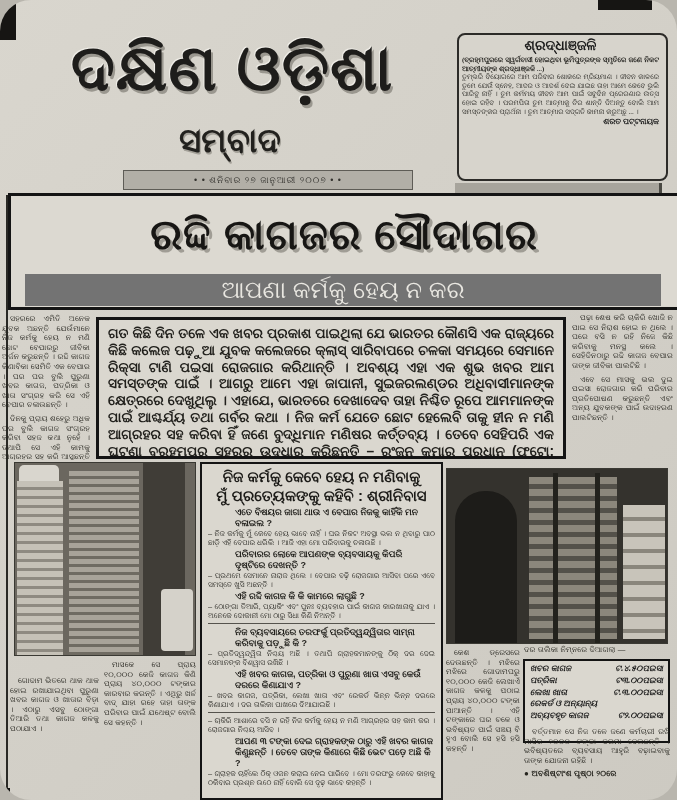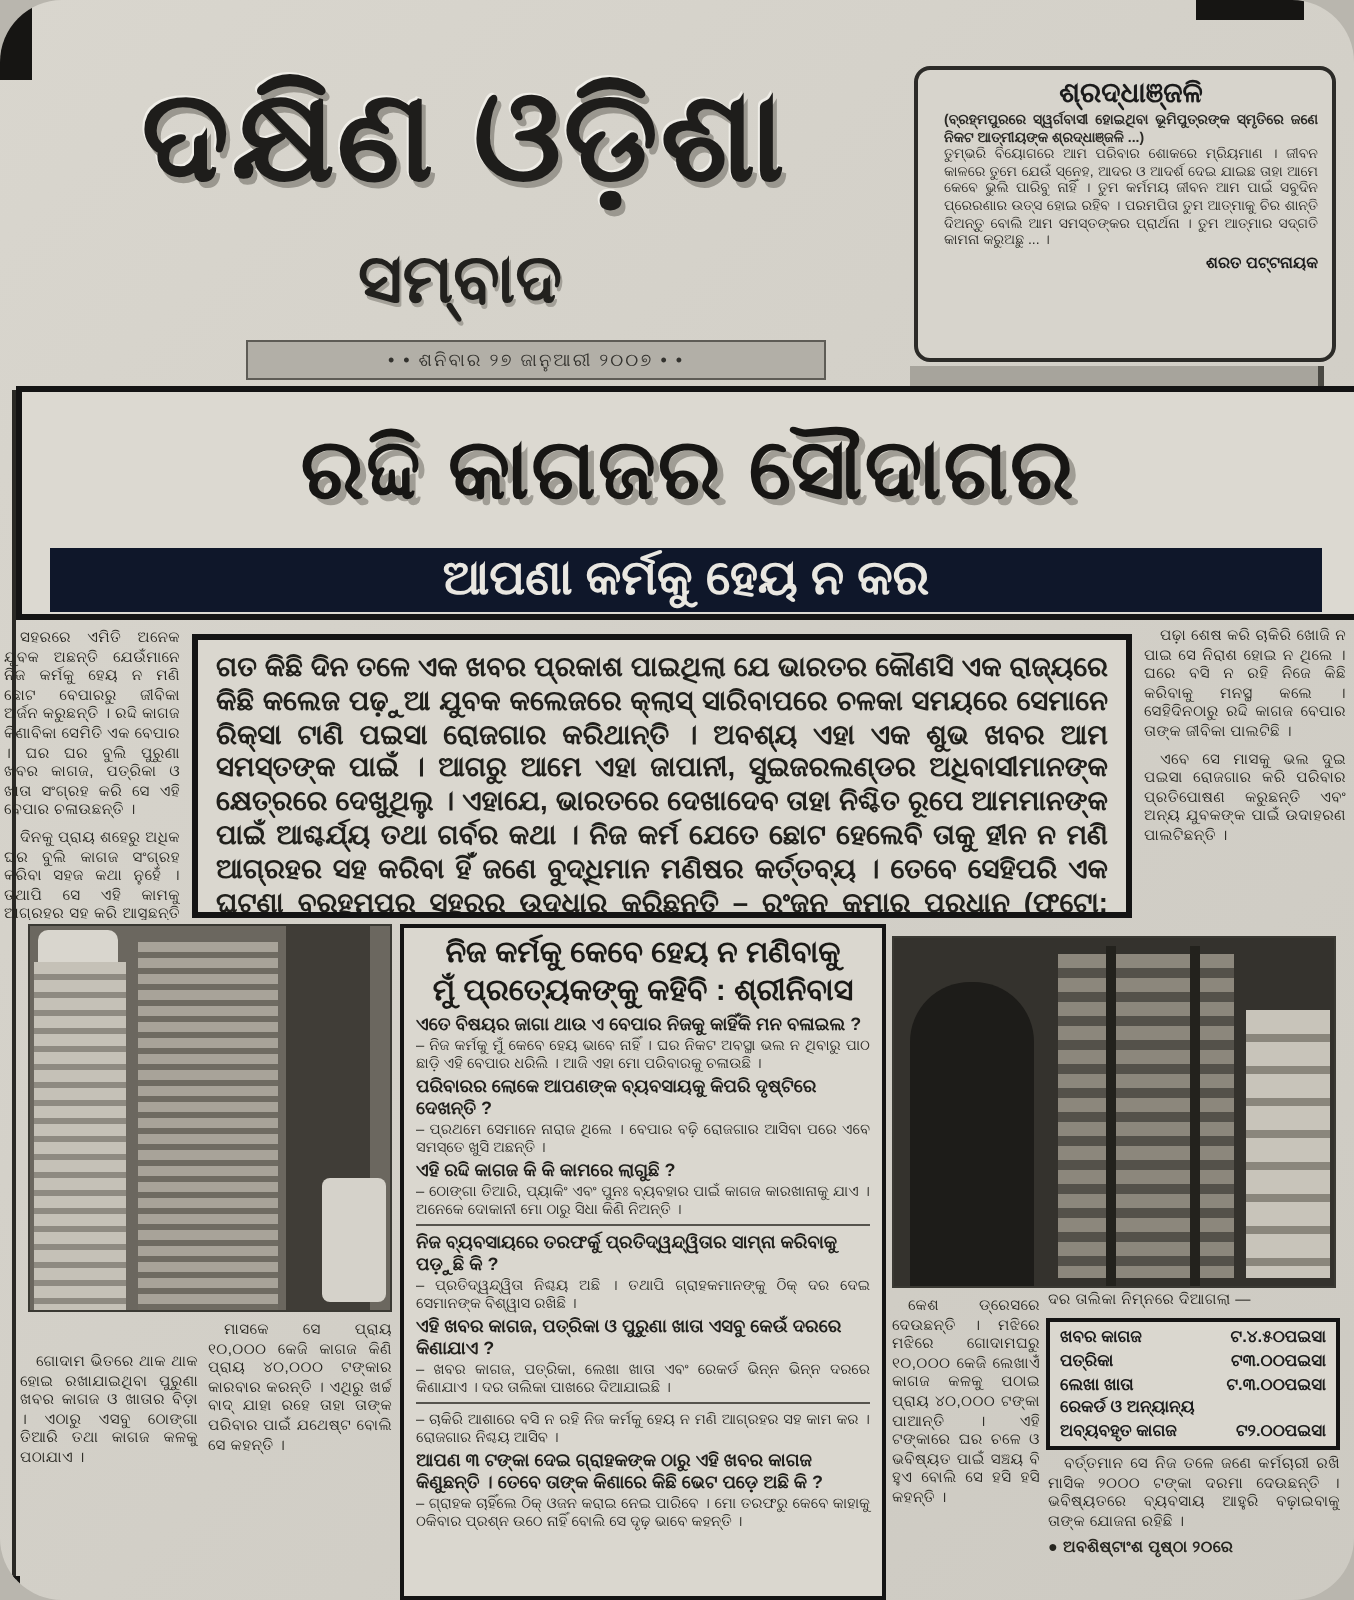--- a/index.html
+++ b/index.html
@@ -39,21 +39,21 @@
   .date-bar {
     left:123px; top:170px; width:290px; height:20px;
     background:#b2afa7; border:1px solid #5e5c56;
     font-size:9px; line-height:18px; text-align:center; color:#33322e; letter-spacing:1px;
   }
 
   
   .tribute {
     left:457px; top:33px; width:211px; height:148px;
     border:2px solid #2c2b28; border-radius:8px;
-    background:#d7d4cc; padding:3px 7px 2px 13px;
+    background:#d7d4cc; padding:3px 7px 2px 3px;font-family:Liberation Serif, serif;
   }
   .tribute-title { font-size:14px; font-weight:900; text-align:center; margin-bottom:2px; }
   .tribute-intro { font-size:7px; line-height:8.6px; font-weight:700; text-align:justify; color:#2a2925;}
   .tribute-body  { font-size:7px; line-height:8.6px; text-align:justify; color:#2a2925; }
   .tribute-sign  { font-size:8px; font-weight:700; text-align:right; margin-top:1px; }
   .gray-block {
     left:455px; top:183px; width:207px; height:22px;
     background:#a7a49c; border-right:3px solid #4a4943; border-bottom:2px solid #4a4943;
   }
   .corner-mark { left:0; top:0; width:16px; height:40px; background:#161513; }
@@ -67,22 +67,22 @@
     border-top:3px solid #141414; border-left:3px solid #141414; border-bottom:3px solid #141414;
     background:#dcd9d1;
   }
   .headline-main {
     position:absolute; left:0; top:2px; width:100%; height:74px;
     font-size:42px; font-weight:900; text-align:center; letter-spacing:1px;
     color:#171614; text-shadow:3px 3px 0 #a09d95; line-height:74px; white-space:nowrap;
   }
   .headline-subbar {
     position:absolute; left:14px; top:78px; width:636px; height:32px;
-    background:#0f172a; color:#e9e7e1;
-    font-size:24px; font-weight:700; text-align:center; line-height:32px; white-space:nowrap;
+    background:#737373; color:#e9e7e1;
+    font-size:24px; font-weight:400; text-align:center; line-height:32px; white-space:nowrap;
   }
 
   
   .lead-box {
     left:96px; top:317px; width:470px; height:142px;
     border:3px solid #141414; background:#dad7cf;
     padding:6px 9px; font-size:13.8px; line-height:16.8px; font-weight:600;
     text-align:justify; color:#21201c;
   }
   .lead-byline { font-weight:900; }
@@ -97,21 +97,21 @@
   .br-col-b { left:524px; top:727px; width:146px; height:73px; }
   .br-footer { font-weight:900; font-size:8px; }
 
   
   .interview {
     left:200px; top:462px; width:243px; height:338px;
     border:2.5px solid #141414; background:#dad7cf; padding:3px 6px;
   }
   .iv-title { font-size:15px; line-height:19px; font-weight:700; text-align:center; color:#1b1a17; }
   .iv-divider { height:1px; background:#55534d; margin:3px 0; }
-  .iv-q { font-size:9px; line-height:11px; font-weight:800; color:#201f1b; margin-top:2px; }
+  .iv-q { font-size:9px; line-height:11px; font-weight:800; color:#201f1b; margin-top:2px;margin-left:27px; }
   .iv-a { font-size:7.4px; line-height:9px; text-align:justify; color:#2a2924; }
 
   
   .photo { border:1px solid #3a3933; background:#6b675f; }
   .photo-left { left:14px; top:462px; width:182px; height:194px; }
   .pl-stack1 { position:absolute; left:2px; top:18px; width:46px; height:174px;
     background:repeating-linear-gradient(180deg,#c5c1b7 0 6px,#8e8a81 6px 9px); }
   .pl-blob   { position:absolute; left:4px; top:2px; width:40px; height:26px; background:#d9d6ce; border-radius:5px; }
   .pl-stack2 { position:absolute; left:54px; top:8px; width:70px; height:186px;
     background:repeating-linear-gradient(180deg,#a8a399 0 5px,#6f6b62 5px 8px); }
@@ -123,22 +123,22 @@
     background:#1d1c19; border-radius:30px 30px 0 0; }
   .pr-rack { position:absolute; left:82px; top:8px; width:88px; height:162px;
     background:repeating-linear-gradient(180deg,#8c877c 0 7px,#54514a 7px 12px); }
   .pr-post1, .pr-post2 { position:absolute; top:4px; width:5px; height:170px; background:#23221d; }
   .pr-post1 { left:106px; } .pr-post2 { left:148px; }
   .pr-boxes { position:absolute; left:176px; top:36px; width:42px; height:134px;
     background:repeating-linear-gradient(180deg,#c8c4ba 0 12px,#8a867c 12px 16px); }
 
   
   .rate-table {
-    left:523px; top:659px; width:147px; height:66px;
-    border:2px solid #141414; background:#dad7cf; padding:2px 5px;
+    left:523px; top:659px; width:147px; height:84px;
+    border:2px solid #141414; background:#dad7cf; padding:2px 5px;font-style:italic;
   }
   .rt-row { display:flex; justify-content:space-between; font-size:8.4px; line-height:11.8px; }
   .rt-label { font-weight:800; }
   .rt-value { font-weight:700;margin-left:21px; }
 </style>
 </head>
 <body>
 
 <div class="page">
 

